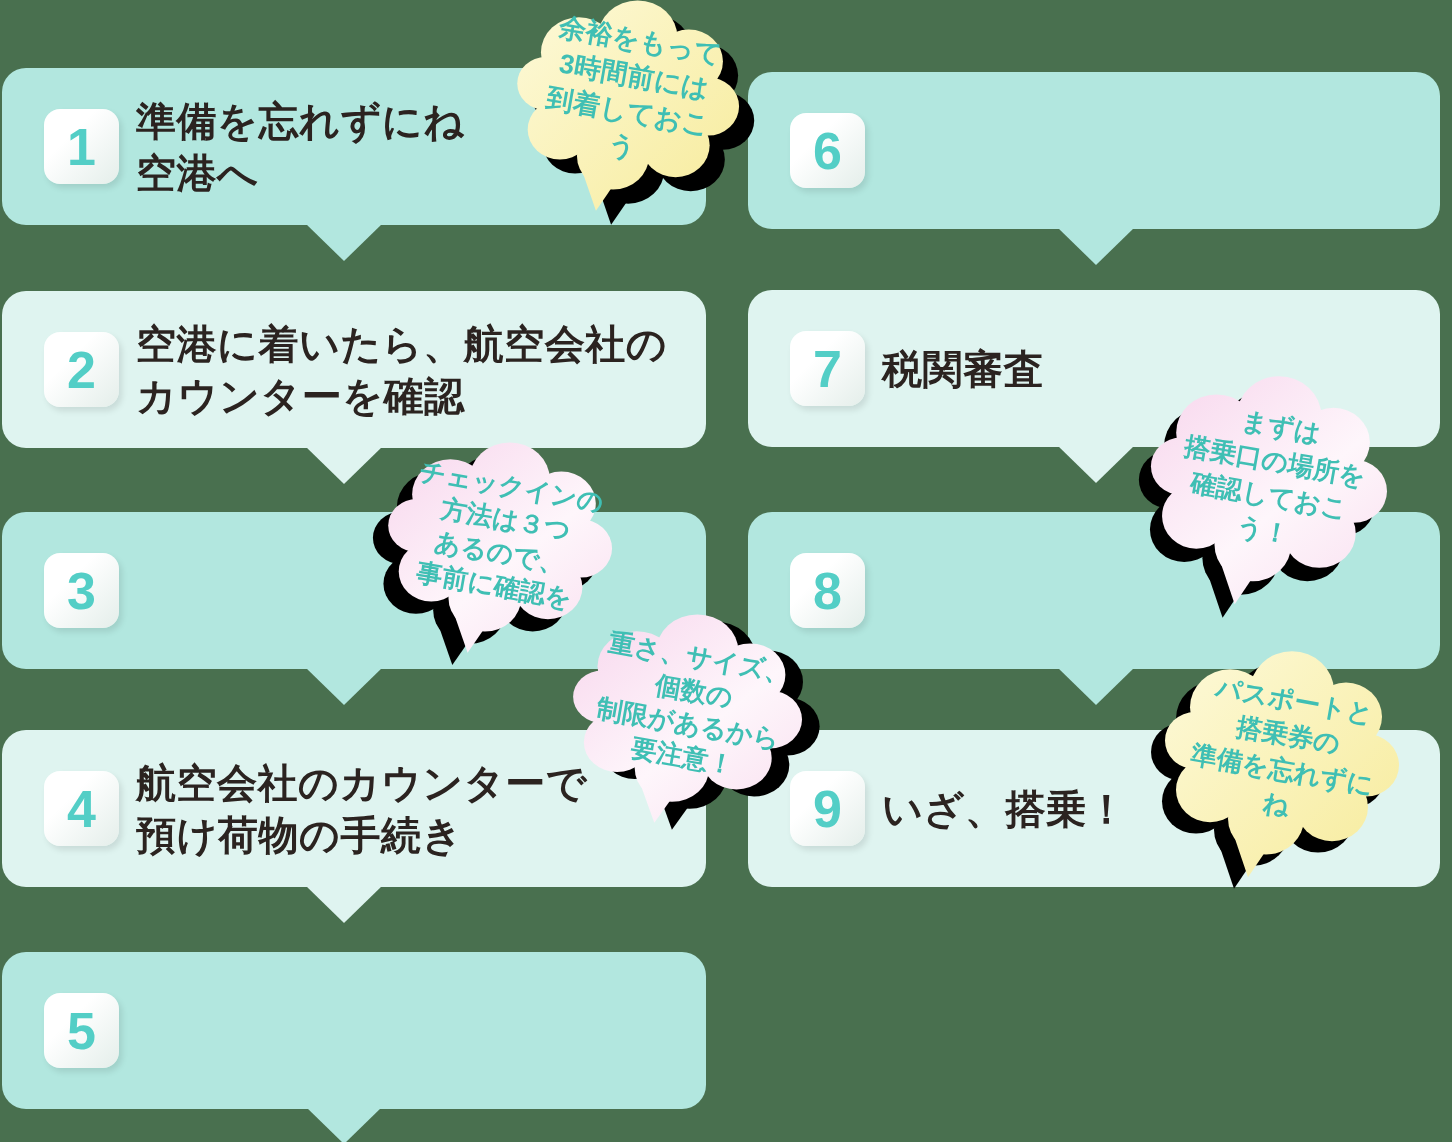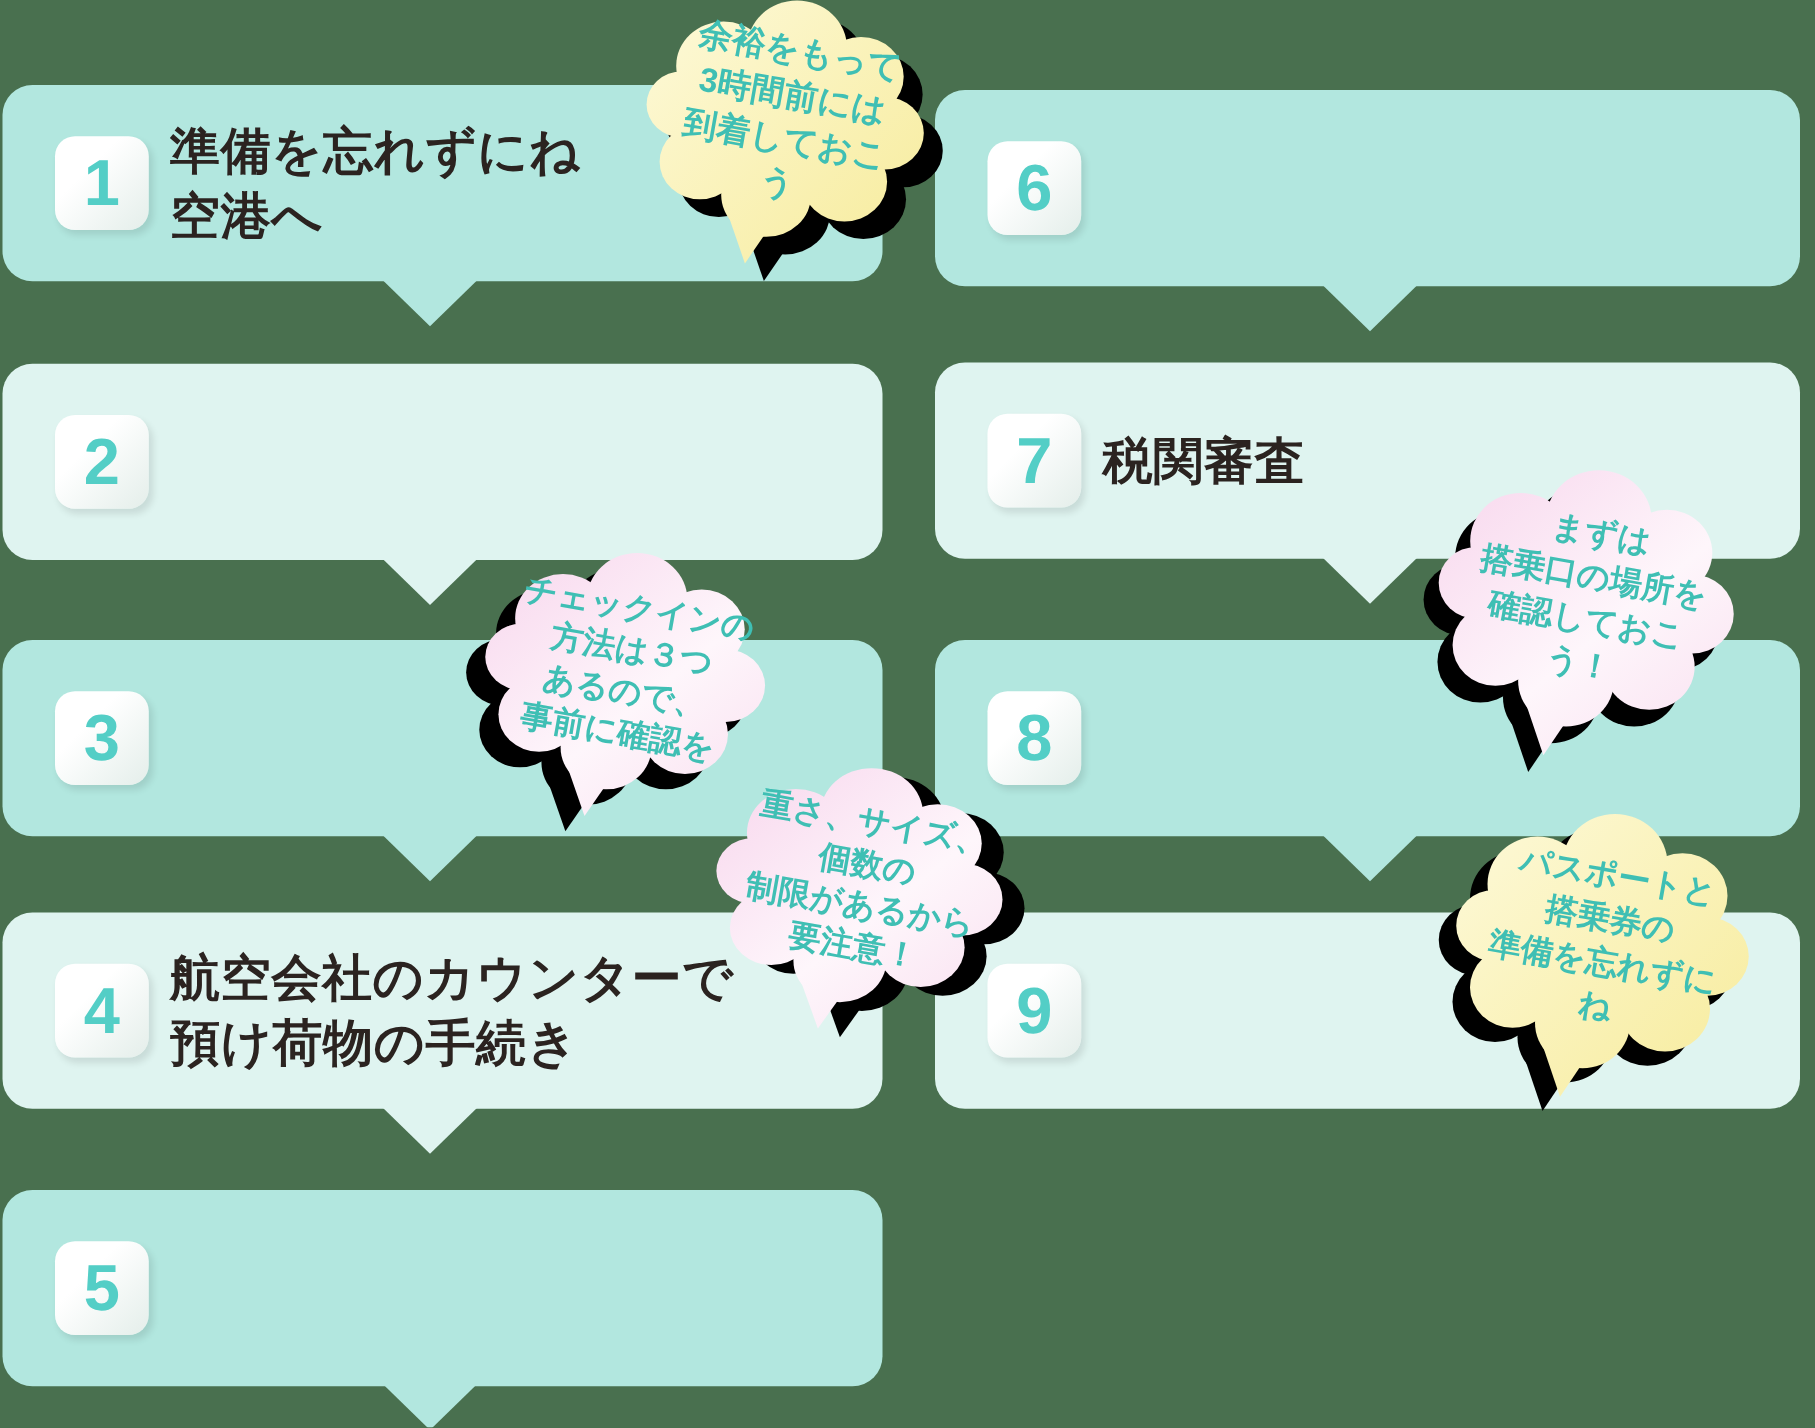--- a/index.html
+++ b/index.html
@@ -87,20 +87,22 @@
       </div>
     <div class="step-label">準備を忘れずにね
 空港へ</div>
   </div>
   <div class="flow-arrow teal" style="left:305px;top:223px"></div>
 
   <div class="step-box col-l mint" style="top:291px">
     <div class="num-badge">
         <span>2</span>
       </div>
+    <div class="step-label">空港に着いたら、航空会社の
+カウンターを確認</div>
   </div>
   <div class="flow-arrow mint" style="left:305px;top:446px"></div>
 
   <div class="step-box col-l teal" style="top:512px">
     <div class="num-badge">
         <span>3</span>
       </div>
   </div>
   <div class="flow-arrow teal" style="left:305px;top:667px"></div>
 
@@ -139,20 +141,21 @@
     <div class="num-badge">
         <span>8</span>
       </div>
   </div>
   <div class="flow-arrow teal" style="left:1057px;top:667px"></div>
 
   <div class="step-box col-r mint" style="top:730px">
     <div class="num-badge">
         <span>9</span>
       </div>
+    <div class="step-label">いざ、搭乗！</div>
   </div>
 
   <div class="bubble" style="left:522px;top:4px;width:218px;height:212px">
     <svg viewBox="0 0 230 240" preserveAspectRatio="none">
       <use href="#cloud" fill="#000000" transform="translate(16,16)"></use>
       <use href="#cloud" fill="url(#gy)"></use>
     </svg>
     <div class="bubble-text bt-1">余裕をもって
 3時間前には
 到着しておこう</div>

